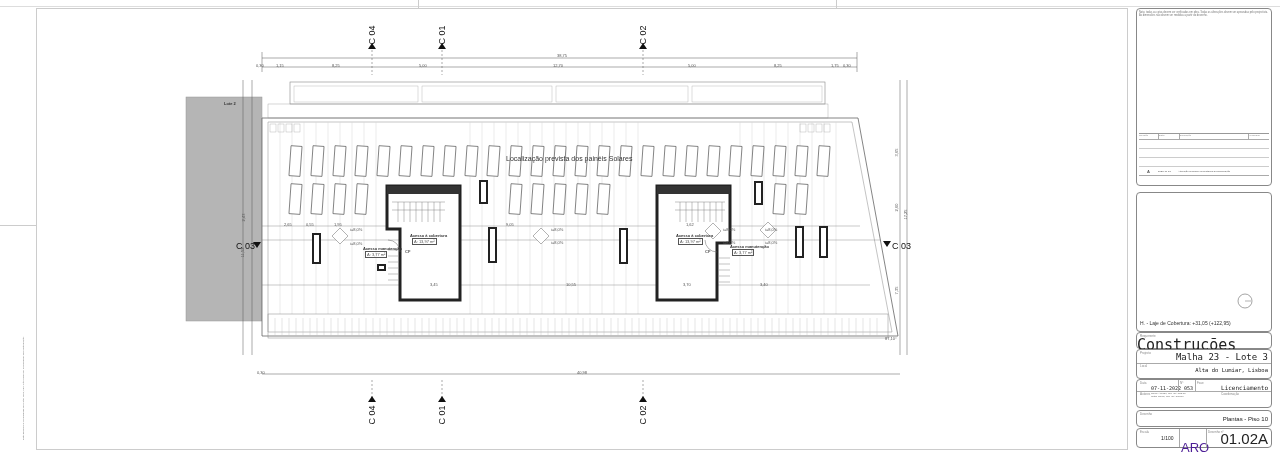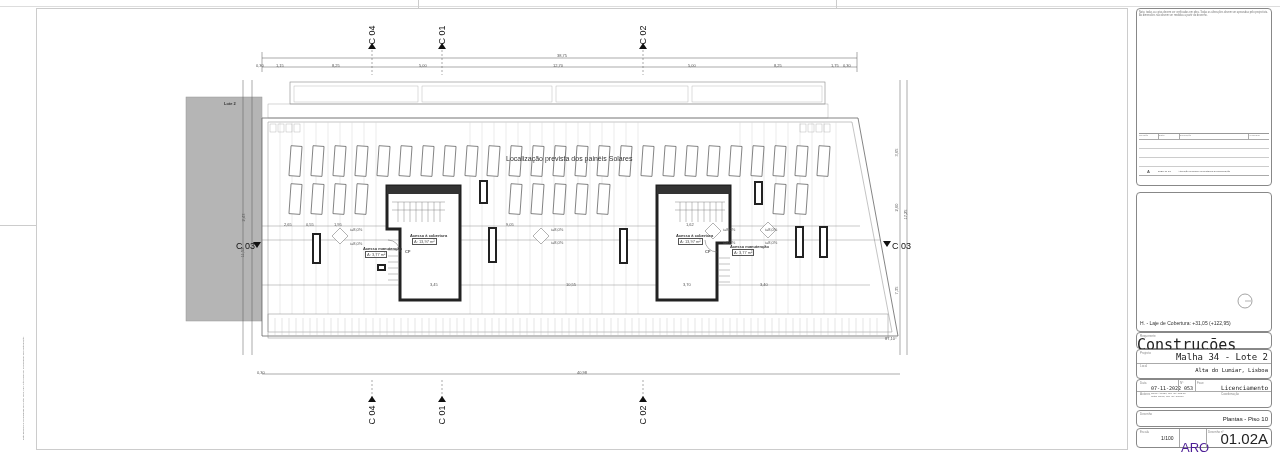--- a/index.html
+++ b/index.html
@@ -430,21 +430,21 @@
   <div style="position:absolute;left:3px;top:127px;font-size:5px;color:#333;white-space:nowrap;">H. - Laje de Cobertura: +31,05 (+122,95)</div>
 </div>
 
 <div class="tb-box" style="left:1136px;top:332px;width:134px;height:15px;">
   <span class="tb-lbl">Requerente</span>
   <div class="mono" style="position:absolute;right:3px;top:3px;font-size:15px;color:#222;">Construções Solar, Lda</div>
 </div>
 
 <div class="tb-box" style="left:1136px;top:349px;width:134px;height:28px;">
   <span class="tb-lbl">Projecto</span>
-  <div class="mono" style="position:absolute;right:3px;top:2px;font-size:9px;color:#222;">Malha 34 - Lote 2</div>
+  <div class="mono" style="position:absolute;right:3px;top:2px;font-size:9px;color:#222;">Malha 23 - Lote 3</div>
   <div style="position:absolute;left:0;right:0;top:13px;border-top:0.5px solid #aaa;"></div>
   <span class="tb-lbl" style="top:14px;">Local</span>
   <div class="mono" style="position:absolute;right:3px;top:17px;font-size:5.5px;color:#222;">Alta do Lumiar, Lisboa</div>
 </div>
 
 <div class="tb-box" style="left:1136px;top:379px;width:134px;height:27px;">
   <span class="tb-lbl">Data</span>
   <div class="mono" style="position:absolute;left:14px;top:5px;font-size:5px;color:#222;">07-11-2022</div>
   <div style="position:absolute;left:41px;top:0;height:11px;border-left:0.5px solid #aaa;"></div>
   <span class="tb-lbl" style="left:43px;">Nº</span>

